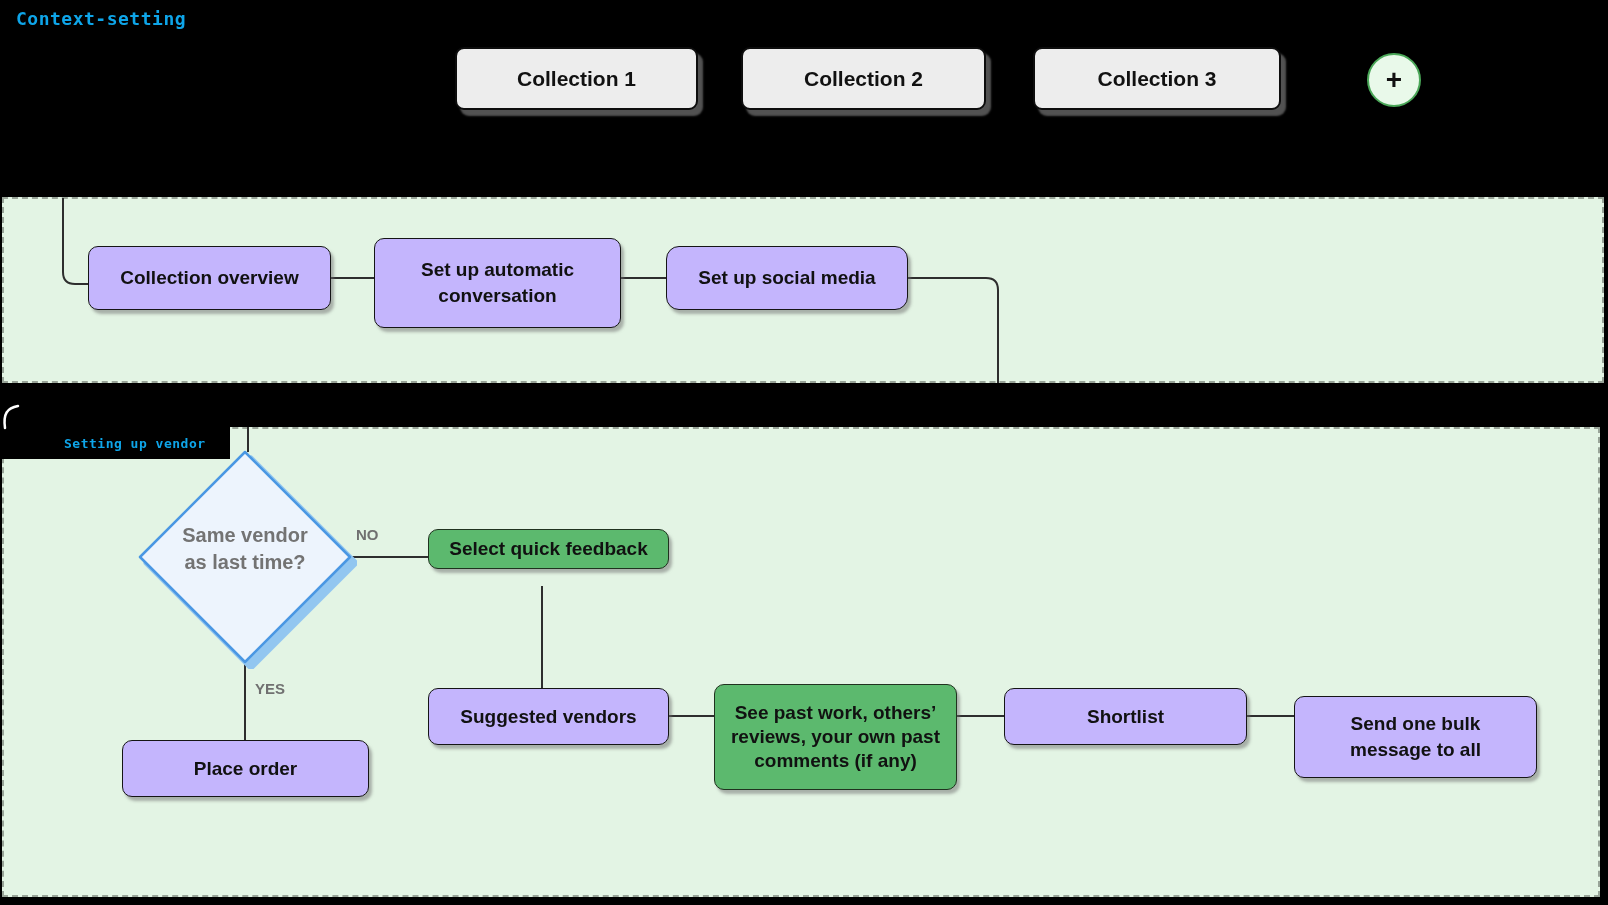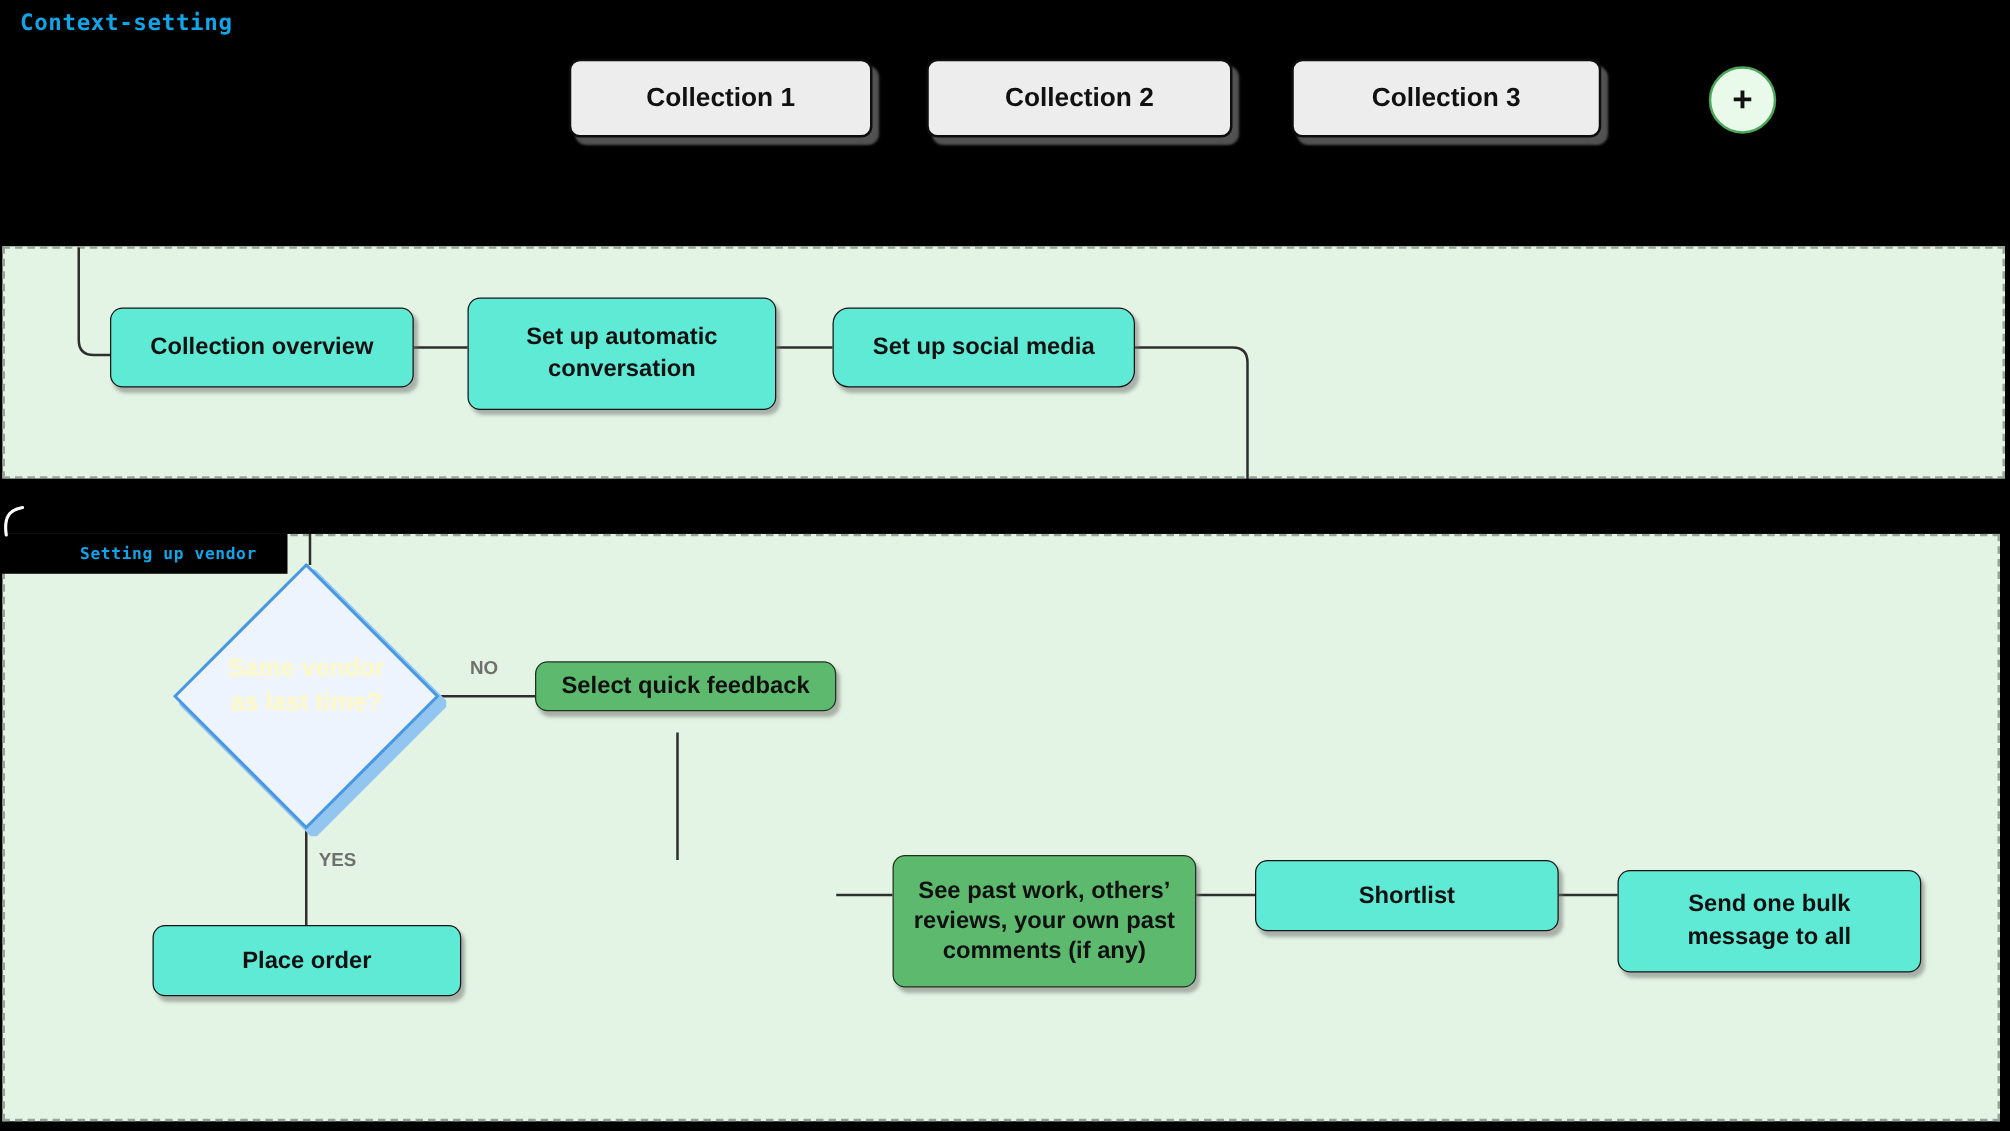--- a/index.html
+++ b/index.html
@@ -34,35 +34,35 @@
   .divider-bar{
     position:absolute;left:0;top:383px;width:1608px;height:44px;background:#000;z-index:6;
   }
   .vendor-tab{
     position:absolute;left:0;top:427px;width:230px;height:32px;background:#000;z-index:7;
     display:flex;align-items:center;padding-left:16px;box-sizing:border-box;
   }
   .vendor-tab span{position:static;font-size:13px;margin-left:48px;}
   
   .node{
-    position:absolute;background:#5eead4;border:1.5px solid #151515;border-radius:10px;
+    position:absolute;background:#c4b5fd;border:1.5px solid #151515;border-radius:10px;
     box-shadow:3px 4px 3px rgba(110,110,110,.5);
     display:flex;align-items:center;justify-content:center;text-align:center;
     font-size:19px;font-weight:bold;color:#111;line-height:26px;
     box-sizing:border-box;z-index:10;cursor:pointer;padding:4px 14px;
   }
   .node.green{background:#5cb96e;border-color:#20321f;}
   .branch-label{
     position:absolute;color:#707070;font-size:15px;font-weight:bold;z-index:12;
   }
   #connectors{position:absolute;left:0;top:0;z-index:5;pointer-events:none;}
   #diamond-wrap{position:absolute;left:133px;top:445px;width:224px;height:224px;z-index:9;cursor:pointer;}
   #diamond-text{
     position:absolute;left:140px;top:522px;width:210px;text-align:center;z-index:11;
-    font-size:20px;font-weight:bold;color:#fef9c3;line-height:27px;cursor:pointer;
+    font-size:20px;font-weight:bold;color:#737373;line-height:27px;cursor:pointer;
   }
   #curl{position:absolute;left:0;top:398px;z-index:8;}
 </style>
 </head>
 <body>
 
 <div id="canvas">
 
   <div class="mono-label" style="left:16px;top:8px;font-size:18px;">Context-setting</div>
 
@@ -119,28 +119,31 @@
 
   <svg id="diamond-wrap" width="224" height="224">
     <polygon points="118,13 223,118 118,223 13,118" fill="#92c6f0" stroke="#92c6f0" stroke-width="5" stroke-linejoin="round"></polygon>
     <polygon points="112,7 217,112 112,217 7,112" fill="#edf4fd" stroke="#4a97e3" stroke-width="2.5" stroke-linejoin="round"></polygon>
   </svg>
   <div id="diamond-text">
     <span>Same vendor</span><br>
     <span>as last time?</span>
   </div>
 
-  <div class="branch-label" style="left:376px;top:526px;">NO</div>
+  <div class="branch-label" style="left:356px;top:526px;">NO</div>
   <div class="branch-label" style="left:255px;top:680px;">YES</div>
 
   <div class="node green" style="left:428px;top:529px;width:241px;height:40px;">
     <span>Select quick feedback</span>
   </div>
   <div class="node" style="left:122px;top:740px;width:247px;height:57px;">
     <span>Place order</span>
+  </div>
+  <div class="node" style="left:428px;top:688px;width:241px;height:57px;">
+    <span>Suggested vendors</span>
   </div>
   <div class="node green" style="left:714px;top:684px;width:243px;height:106px;line-height:24px;">
     <span style="max-width:222px;">See past work, others’ reviews, your own past comments (if any)</span>
   </div>
   <div class="node" style="left:1004px;top:688px;width:243px;height:57px;">
     <span>Shortlist</span>
   </div>
   <div class="node" style="left:1294px;top:696px;width:243px;height:82px;">
     <span style="max-width:160px;">Send one bulk message to all</span>
   </div>

